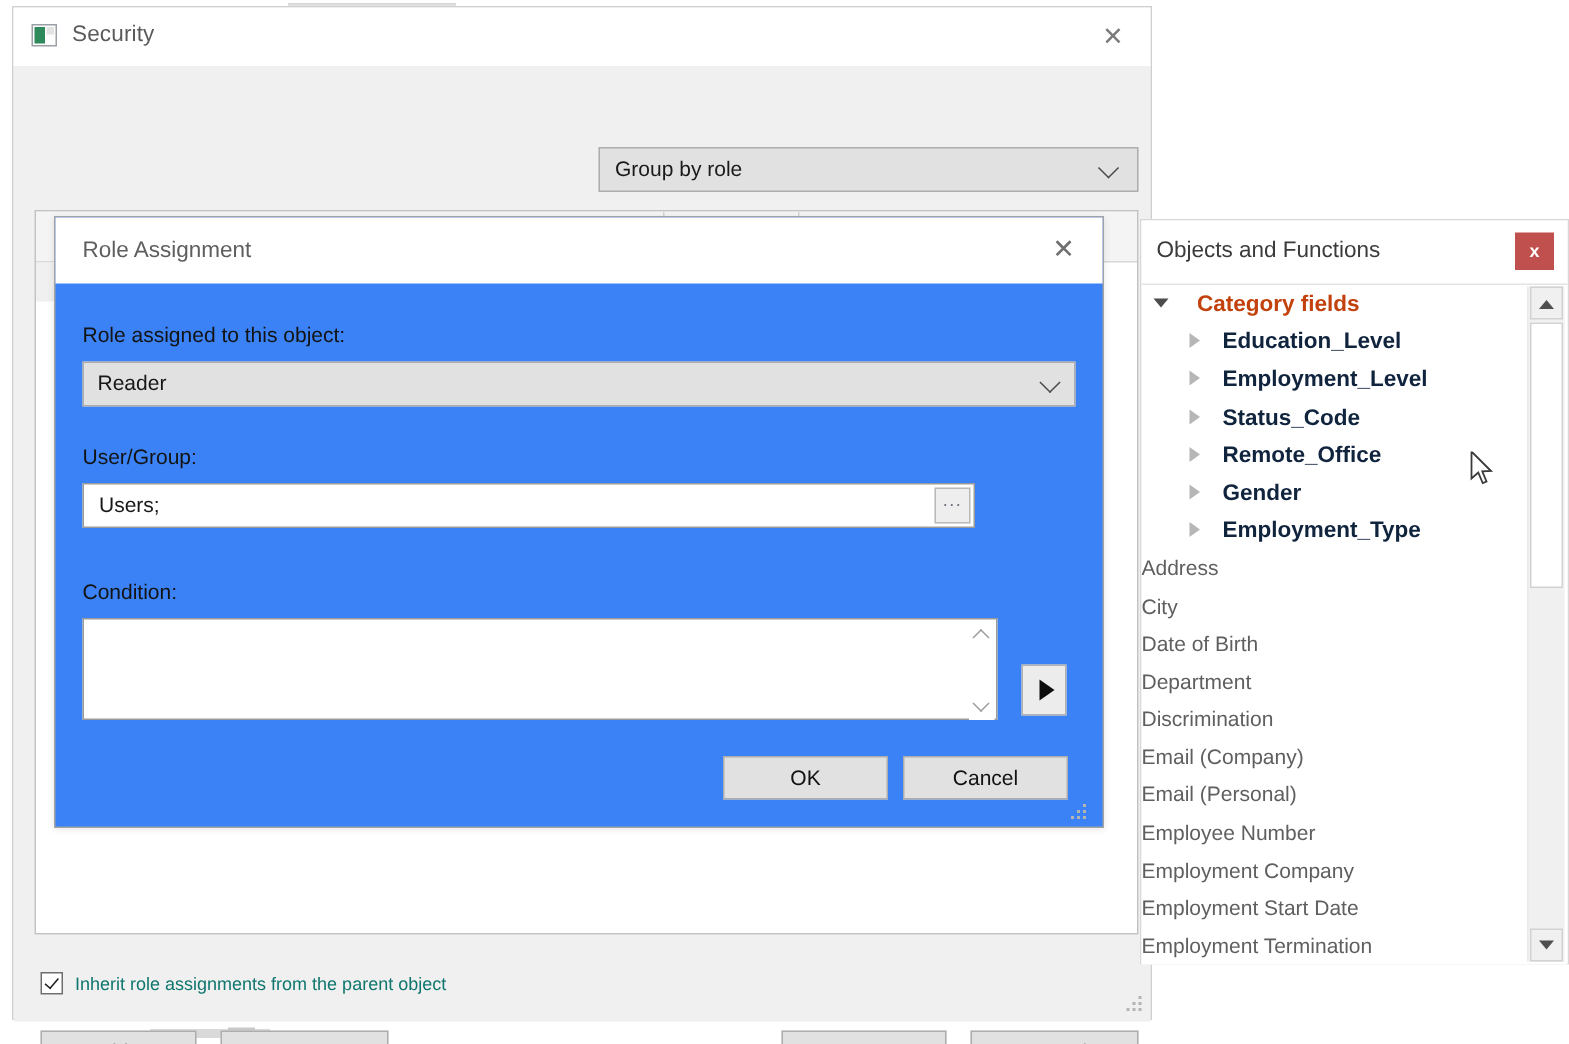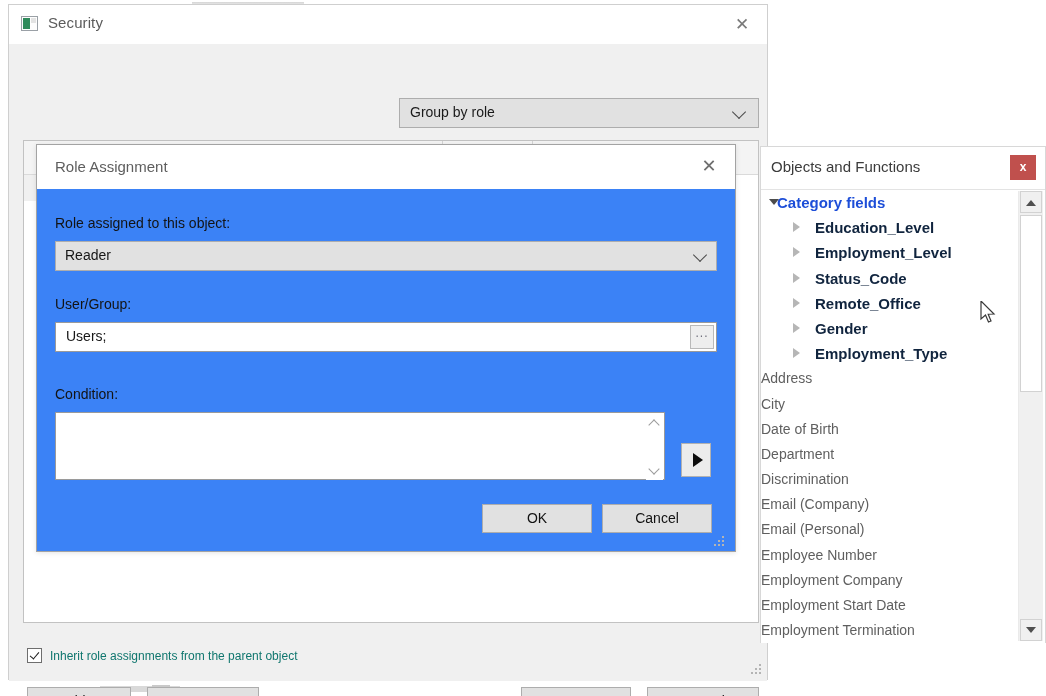--- a/index.html
+++ b/index.html
@@ -338,21 +338,21 @@
   .ra-combo .cb-chev {
     position: absolute;
     right: 11px;
     top: 4px;
   }
 
   .ra-ugfield {
     position: absolute;
     left: 18px;
     top: 133px;
-    width: 662px;
+    width: 595px;
     height: 30px;
     background: #ffffff;
     border: 1px solid #9a9a9a;
     box-sizing: border-box;
   }
   .ra-ugfield .ug-text {
     position: absolute;
     left: 10px;
     top: 5px;
     font-size: 14px;
@@ -483,23 +483,23 @@
     overflow: hidden;
   }
   .of-item {
     position: relative;
     height: 25.2px;
     line-height: 25.2px;
     font-size: 14px;
     white-space: nowrap;
   }
   .of-item.root {
-    padding-left: 16px;
+    padding-left: 37px;
     font-weight: bold;
-    color: #1d4ed8;
+    color: #c2410c;
     font-size: 15px;
   }
   .of-item.cat {
     padding-left: 54px;
     font-weight: bold;
     color: #10243e;
     font-size: 15px;
   }
   .of-item.field {
     color: #5f5f5f;

